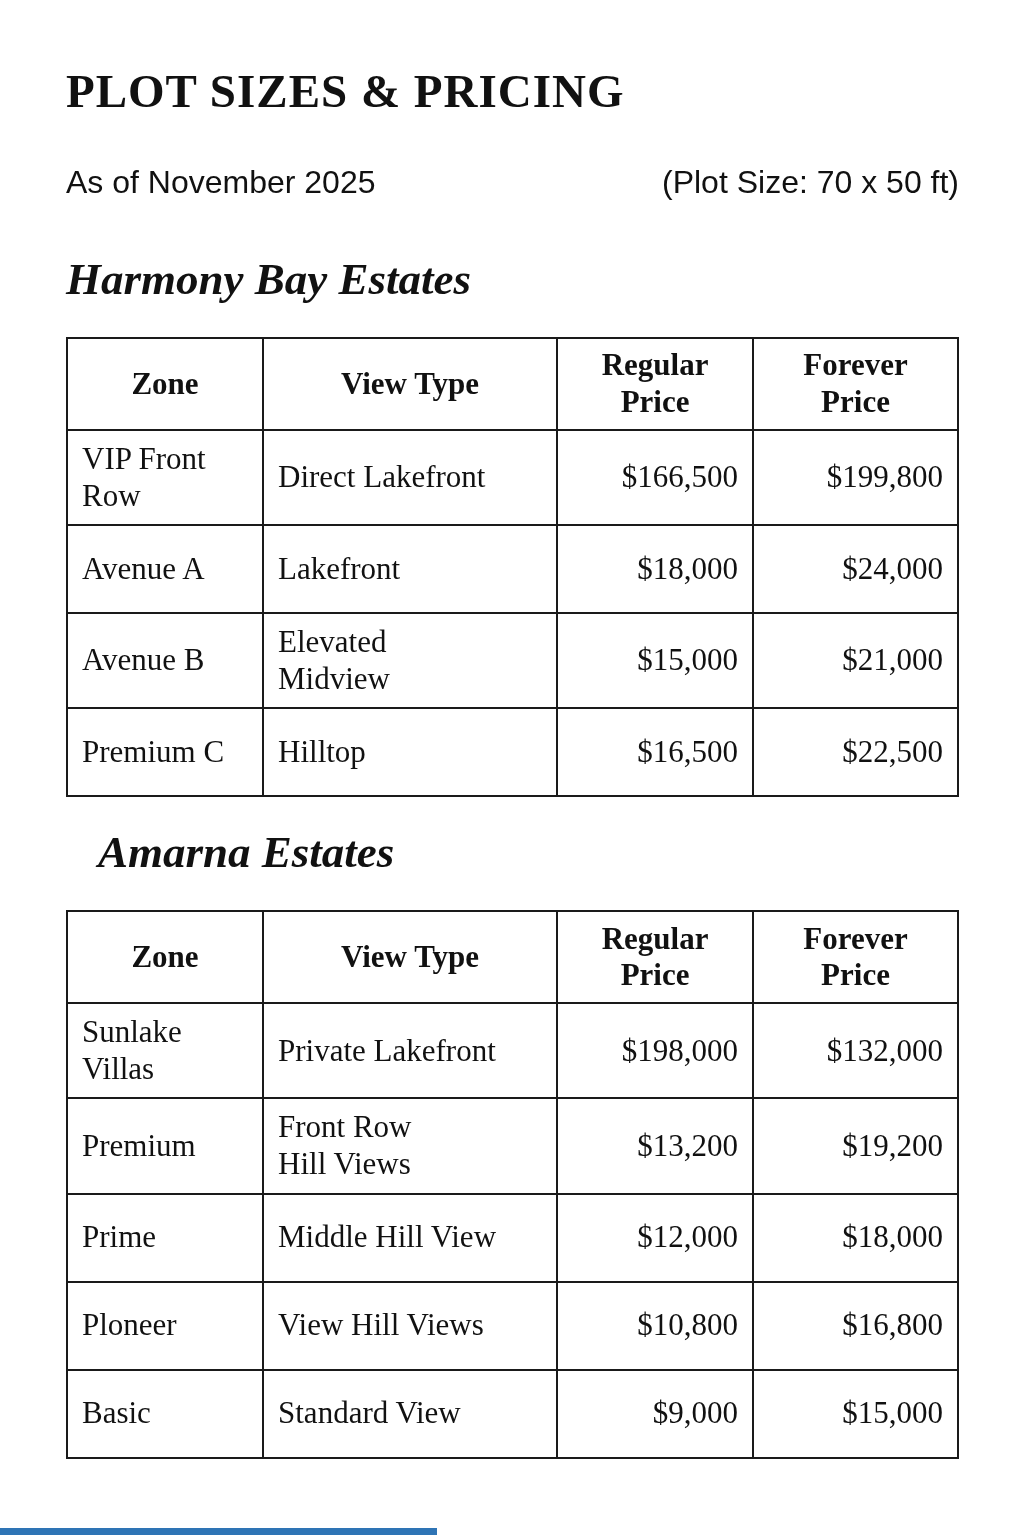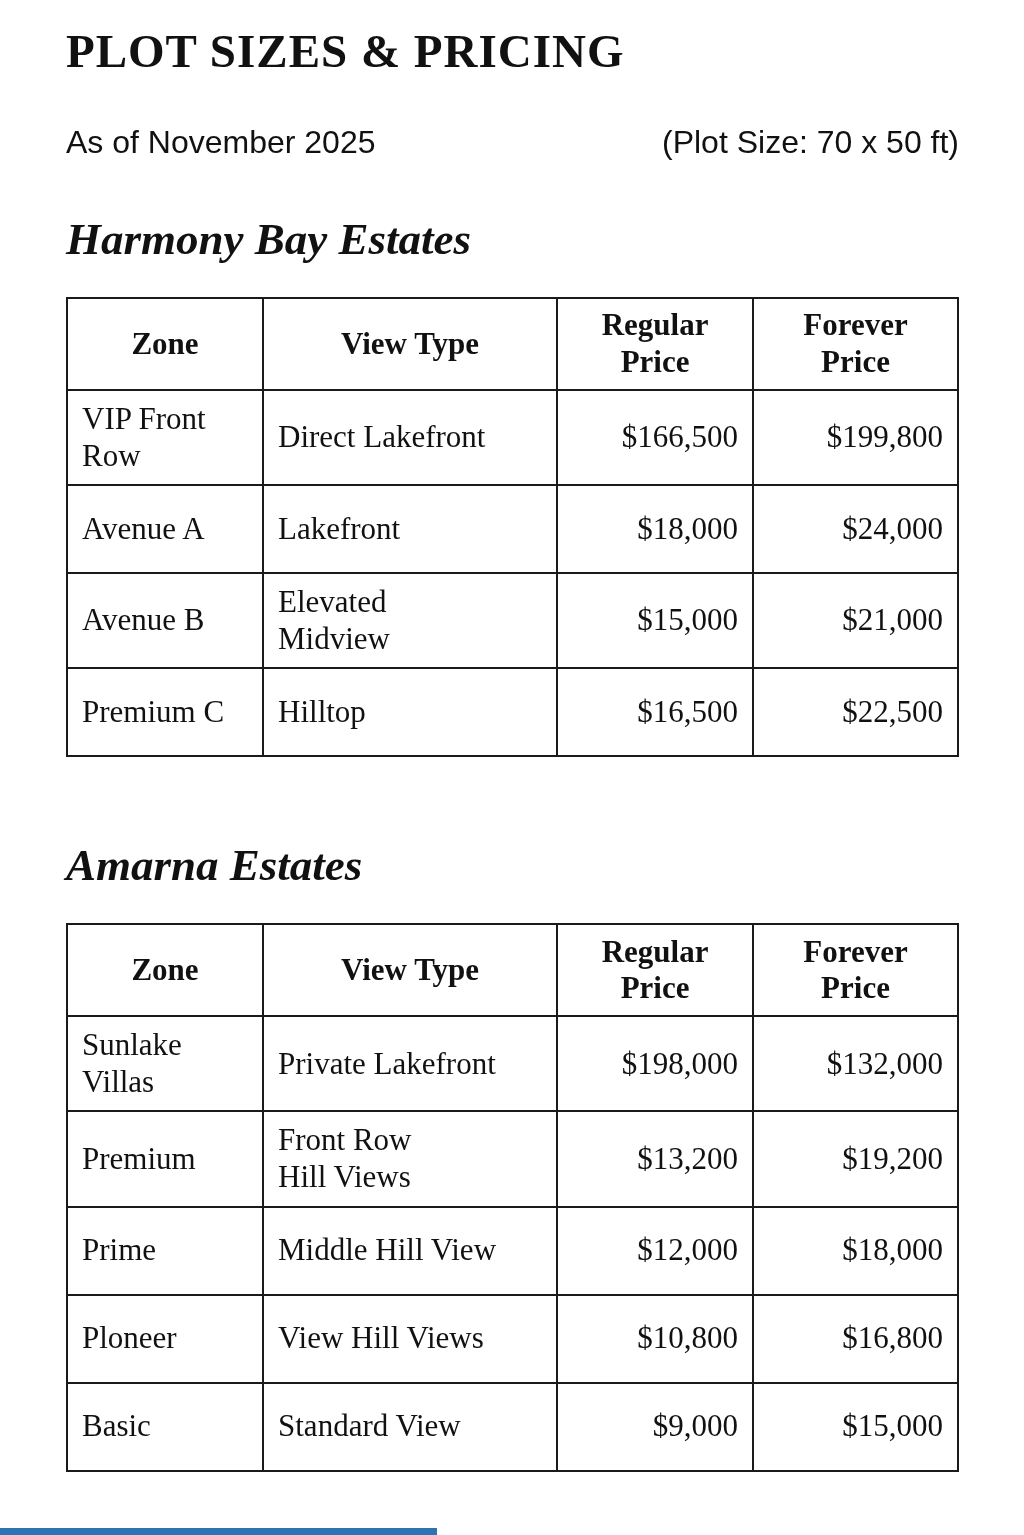--- a/index.html
+++ b/index.html
@@ -5,21 +5,21 @@
   html, body { margin: 0; padding: 0; background: #ffffff; }
   .page {
     position: relative;
     width: 1024px;
     height: 1535px;
     background: #ffffff;
     overflow: hidden;
     font-family: "Liberation Serif", serif;
     color: #111111;
   }
-  .content { padding: 24px 66px 0 66px; }
+  .content { padding: 64px 66px 0 66px; }
 
   .doc-title {
     margin: 0 0 46px 0;
     font-size: 47px;
     font-weight: bold;
     letter-spacing: 1px;
     font-family: "Liberation Serif", serif;
   }
 
   .meta-row {
@@ -32,26 +32,26 @@
     margin-bottom: 52px;
   }
 
   .section-heading {
     margin: 0 0 32px 0;
     font-size: 45px;
     font-weight: bold;
     font-family: "Liberation Serif", serif;
     font-style: italic;
   }
-  .section-heading.second { margin-top: 14px; }
+  .section-heading.second { margin-top: 14px; margin-left: 32px; }
 
   table.pricing {
     border-collapse: collapse;
     width: 893px;
-    margin: 0 0 82px 0;
+    margin: 0 0 29px 0;
     table-layout: fixed;
   }
   table.pricing th, table.pricing td {
     border: 2px solid #1a1a1a;
     font-size: 31px;
     line-height: 1.18;
     white-space: pre-line;
     vertical-align: middle;
   }
   table.pricing th {

